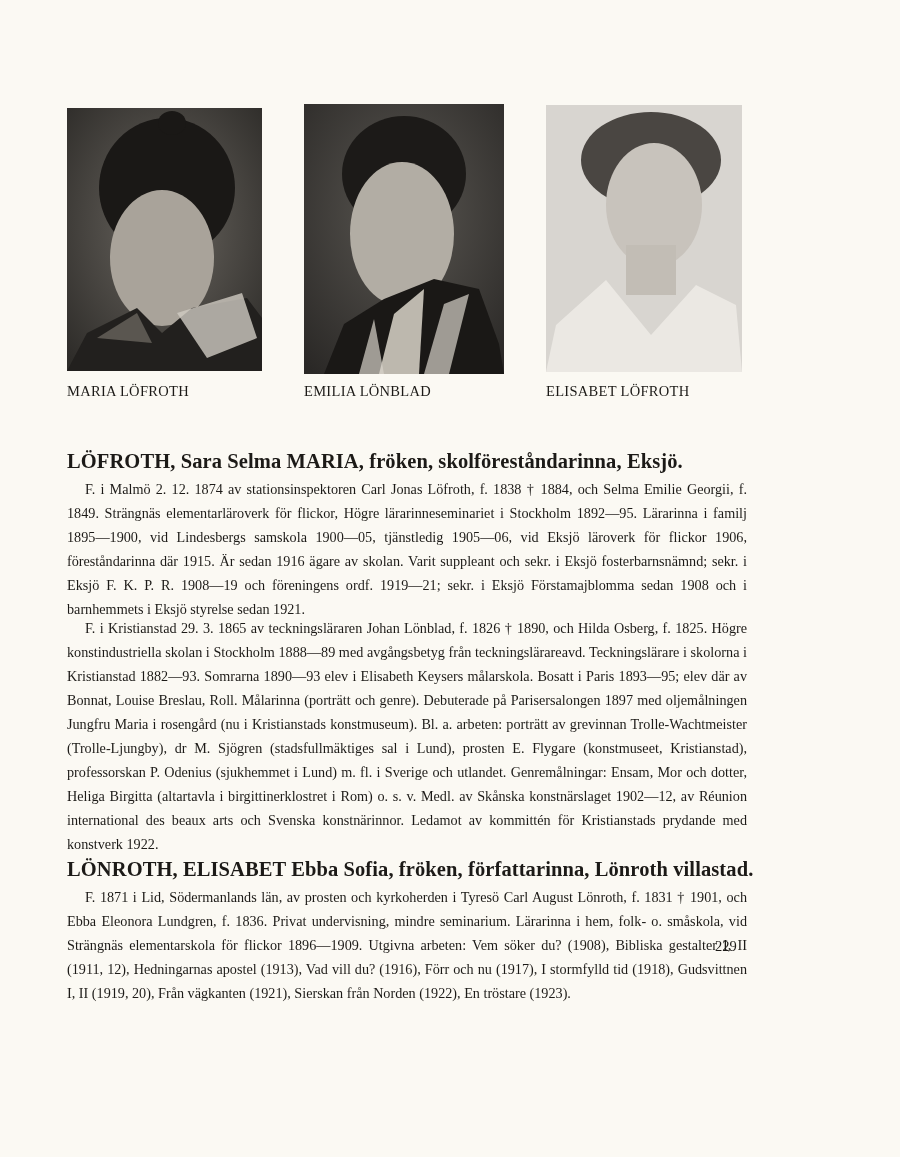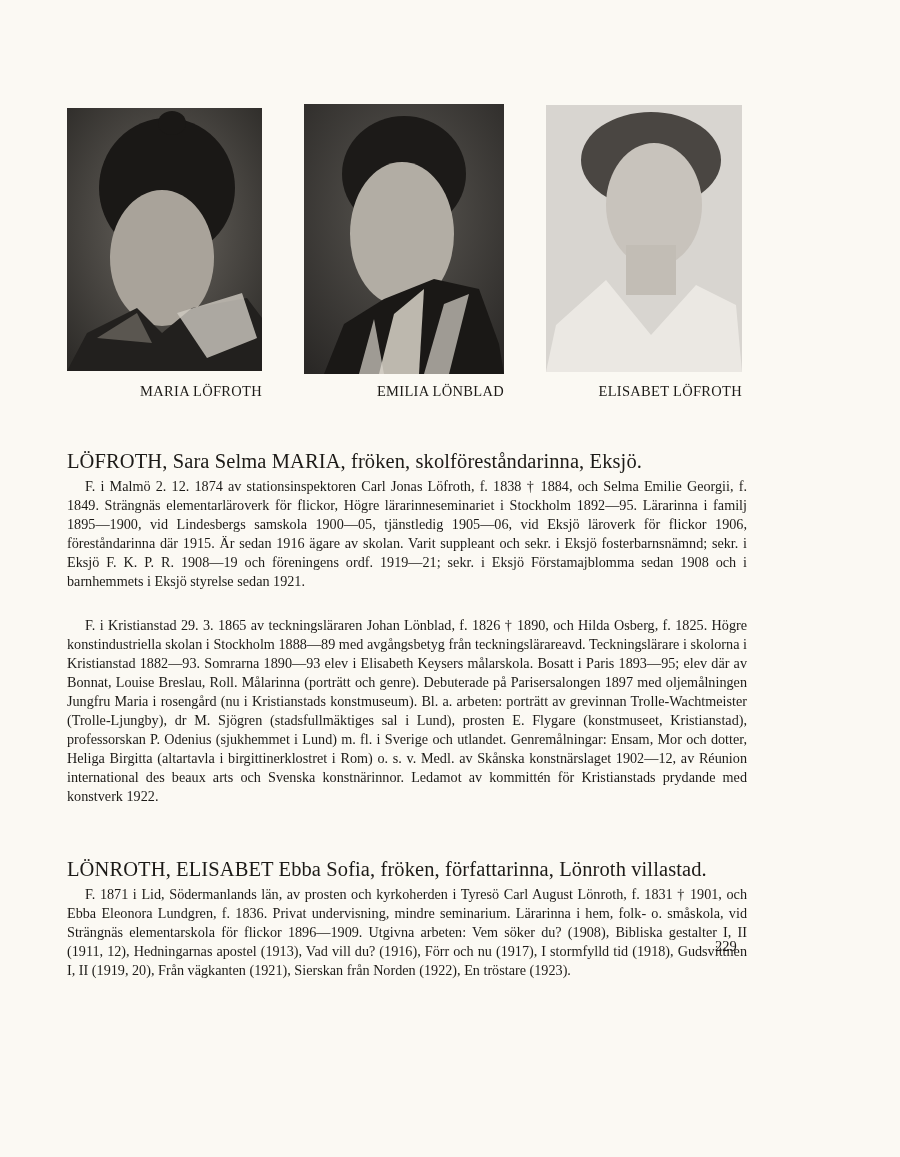--- a/index.html
+++ b/index.html
@@ -17,37 +17,37 @@
   }
   .photo svg { display: block; width: 100%; height: 100%; }
   #p1 { left: 67px; top: 108px; width: 195px; height: 263px; }
   #p2 { left: 304px; top: 104px; width: 200px; height: 270px; }
   #p3 { left: 546px; top: 105px; width: 196px; height: 267px; }
   .caption {
     position: absolute;
     top: 383px;
     font-size: 14.5px;
     letter-spacing: 0.3px;
-    text-align: right;
+    text-align: left;
   }
   #c1 { left: 67px; width: 195px; }
   #c2 { left: 304px; width: 200px; }
   #c3 { left: 546px; width: 196px; }
   .entry { position: absolute; left: 67px; width: 680px; }
   .entry h2 {
     margin: 0;
-    font-weight: normal;
+    font-weight: bold;
     font-size: 20.5px;
     letter-spacing: 0.1px;
     white-space: nowrap;
   }
   .entry p {
     margin: 4px 0 0 0;
     font-size: 14.2px;
-    line-height: 19px;
+    line-height: 24px;
     text-align: justify;
     text-indent: 18px;
   }
   #e1 { top: 450px; }
   #e2 { top: 612px; }
   #e3 { top: 858px; }
   .pagenum {
     position: absolute;
     left: 715px; top: 938px;
     font-size: 14.5px;

